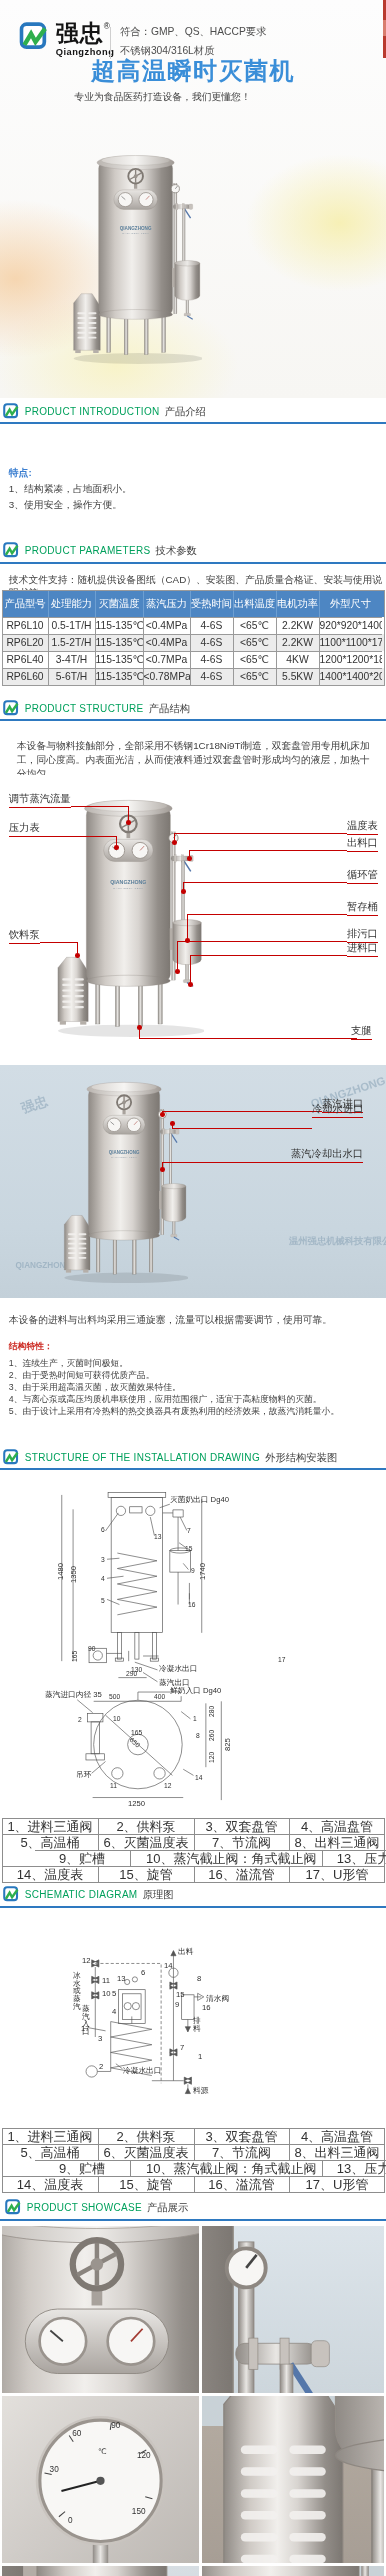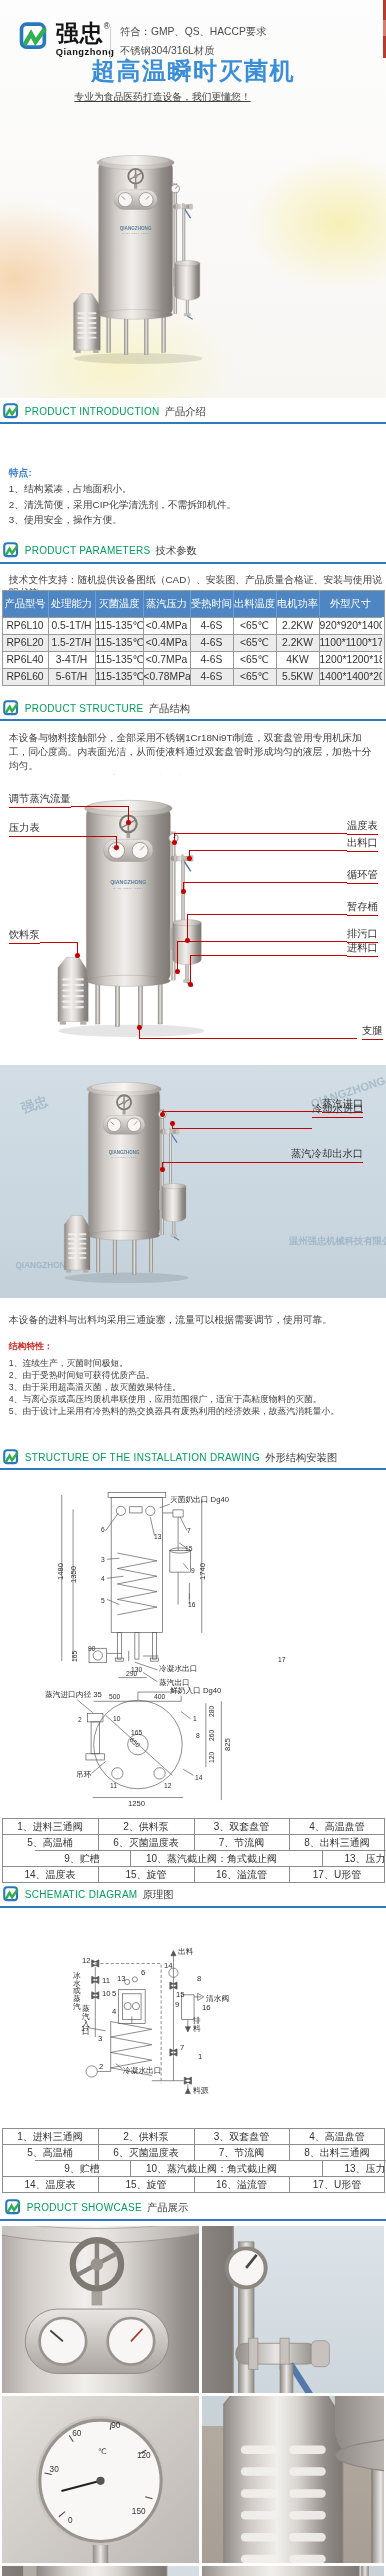--- a/index.html
+++ b/index.html
@@ -14,21 +14,21 @@
      radial-gradient(175px 103px at 30% 92%, rgba(248,242,190,.8), rgba(248,242,190,0) 70%),
      linear-gradient(180deg,#fdfdfd,#f7f6f3);}
   .corner-red{left:383px;top:0;width:3.1px;height:58px;background:linear-gradient(180deg,#b93a2e 0%,#b93a2e 34%,#d87d6e 34%,#d87d6e 62%,#b93a2e 62%);}
   .brandrow{left:18.5px;top:21.6px;display:flex;align-items:flex-start;}
   .brand-cn{font-size:23px;font-weight:bold;color:#141414;line-height:23px;letter-spacing:1px;}
   .brand-reg{font-size:8.2px;color:#141414;vertical-align:top;}
   .brand-en{font-size:9.3px;font-weight:bold;color:#141414;letter-spacing:0.5px;margin-top:2.1px;}
   .vdiv{left:110px;top:27px;width:1px;height:32px;background:#cfcfcf;}
   .claim{left:120px;font-size:10.3px;color:#4d4d4d;text-align:center;}
   .hero-title{left:0;top:55px;width:386px;text-align:center;font-size:24px;font-weight:bold;color:#3a8ed8;letter-spacing:1.5px;}
-  .hero-sub1{left:0;top:91px;width:325px;text-align:center;font-size:9.8px;color:#3f3f3f;text-decoration:underline;}
+  .hero-sub1{left:0;top:91px;width:325px;text-align:center;font-size:9.8px;color:#3f3f3f;}
   .hero-sub2{left:0;top:105px;width:386px;text-align:center;font-size:9.3px;color:#3f3f3f;}
   
   .sec-head{display:flex;align-items:center;gap:5.2px;}
   .sec-icon{width:16.5px;height:17.5px;}
   .sec-en{font-size:10px;color:#00a05c;letter-spacing:0.3px;}
   .sec-zh{font-size:10.3px;color:#3b3b3b;}
   .sec-line{left:0;width:386px;height:2.1px;background:#2e79c0;}
   
   .para{left:8.8px;width:369px;font-size:9.8px;line-height:15.5px;color:#424242;}
   .lead-blue{color:#3a8ed8;font-weight:bold;}
@@ -43,21 +43,21 @@
   .spec-h .cell{color:#ffffff;height:26px;line-height:26px;border-right:1px solid #6d9fd2;}
   .cell{font-size:10.3px;color:#333;text-align:center;overflow:hidden;white-space:nowrap;}
   .spec-d .cell{height:16px;line-height:16px;border-right:0.5px solid #9a9a9a;border-top:0.5px solid #9a9a9a;}
   .spec-d:nth-child(odd){background:#ececec;}
   .spec-d:nth-child(even){background:#ffffff;}
   .cell:last-child{border-right:none;}
   
   .parts{left:1.5px;width:383px;border:0.5px solid #8d8d8d;box-sizing:border-box;background:#fff;}
   .parts-row{display:grid;grid-template-columns:96px 96px 95px 95px;}
   .parts-row.r3{grid-template-columns:96px 192px 95px;padding-left:32px;}
-  .pcell{font-size:10px;color:#333;height:15px;line-height:15px;text-align:center;border-right:0.5px solid #8d8d8d;border-top:0.5px solid #8d8d8d;overflow:hidden;white-space:nowrap;}
+  .pcell{font-size:13px;color:#333;height:15px;line-height:15px;text-align:center;border-right:0.5px solid #8d8d8d;border-top:0.5px solid #8d8d8d;overflow:hidden;white-space:nowrap;}
   .parts-row .pcell:last-child{border-right:none;}
   .parts-row:first-child .pcell{border-top:none;}
   
   .photo{overflow:hidden;}
   .anno{position:absolute;font-size:10.3px;color:#333;border-bottom:1px solid #c40000;padding-bottom:1.5px;white-space:nowrap;line-height:12.4px;}
   .lh{position:absolute;height:1px;background:#c40000;}
   .lv{position:absolute;width:1px;background:#c40000;}
   .dot{position:absolute;width:4.6px;height:4.6px;border-radius:50%;background:#c40000;margin:-2.1px 0 0 -2.1px;}
   .bg-banner2{background:linear-gradient(180deg,#d2dde5 0%,#c9d6df 70%,#c3d0d9 100%);}
   .bg-metal{background:linear-gradient(135deg,#e3e0dc 0%,#cfcbc7 50%,#bdb8b3 100%);}
@@ -207,21 +207,20 @@
     <svg class="sec-icon" viewBox="0 0 40 42">
         <use href="#mark"></use>
       </svg>
     <span class="sec-en">PRODUCT INTRODUCTION</span>
     <span class="sec-zh">产品介绍</span>
   </div>
   <div class="abs sec-line" style="top:422px"></div>
   <div class="abs feat-title" style="top:467px">特点:</div>
   <div class="abs para" style="top:481px;line-height:15.7px">
     <div>1、结构紧凑，占地面积小。</div>
-    <div>2、清洗简便，采用CIP化学清洗剂，不需拆卸机件。</div>
     <div>3、使用安全，操作方便。</div>
   </div>
 
   <div class="abs sec-head" style="left:3.1px;top:542px">
     <svg class="sec-icon" viewBox="0 0 40 42">
         <use href="#mark"></use>
       </svg>
     <span class="sec-en">PRODUCT PARAMETERS</span>
     <span class="sec-zh">技术参数</span>
   </div>
@@ -283,21 +282,21 @@
 
   <div class="abs sec-head" style="left:3.1px;top:700px">
     <svg class="sec-icon" viewBox="0 0 40 42">
         <use href="#mark"></use>
       </svg>
     <span class="sec-en">PRODUCT STRUCTURE</span>
     <span class="sec-zh">产品结构</span>
   </div>
   <div class="abs sec-line" style="top:719px"></div>
   <div class="abs para" style="top:731px;line-height:14px">
-    <p style="margin:0">本设备与物料接触部分，全部采用不锈钢1Cr18Ni9Ti制造，双套盘管用专用机床加工，同心度高。内表面光洁，从而使液料通过双套盘管时形成均匀的液层，加热十分均匀。</p>
+    <p style="margin:8px">本设备与物料接触部分，全部采用不锈钢1Cr18Ni9Ti制造，双套盘管用专用机床加工，同心度高。内表面光洁，从而使液料通过双套盘管时形成均匀的液层，加热十分均匀。</p>
     <p style="margin:0">本设备的进料与出料均采用三通旋塞，流量可以根据需要调节，使用可靠。</p>
   </div>
 
   <div class="abs photo" style="left:0;top:775px;width:386px;height:286px;background:#fff">
     <svg class="abs" style="left:49px;top:5.2px" width="155" height="278" viewBox="0 0 500 900">
         <use href="#machine-sym"></use>
       </svg>
     <span class="anno" style="left:8.8px;top:18px">调节蒸汽流量</span>
     <div class="lh" style="left:71px;top:31px;width:58px"></div>
     <div class="lv" style="left:128px;top:31px;height:14px"></div>
@@ -327,21 +326,21 @@
     <div class="lv" style="left:187px;top:139px;height:25px"></div>
     <div class="dot" style="left:187px;top:165px"></div>
     <span class="anno" style="left:347px;top:153px">排污口</span>
     <div class="lh" style="left:177px;top:166px;width:170px"></div>
     <div class="lv" style="left:177px;top:166px;height:28px"></div>
     <div class="dot" style="left:177px;top:196px"></div>
     <span class="anno" style="left:347px;top:167px">进料口</span>
     <div class="lh" style="left:190px;top:180px;width:157px"></div>
     <div class="lv" style="left:190px;top:180px;height:27px"></div>
     <div class="dot" style="left:190px;top:209px"></div>
-    <span class="anno" style="left:362px;top:250px">支腿</span>
+    <span class="anno" style="left:351px;top:250px">支腿</span>
     <div class="lh" style="left:139px;top:263px;width:218px"></div>
     <div class="lv" style="left:139px;top:253px;height:9.8px"></div>
     <div class="dot" style="left:139px;top:252px"></div>
   </div>
 
   <div class="abs photo bg-banner2" style="left:0;top:1065px;width:386px;height:233px;">
     <span class="wm2" style="left:20.6px;top:31px;font-size:13.4px;transform:rotate(-18deg)">强忠</span>
     <span class="wm2" style="left:309px;top:20.6px;font-size:11.3px;transform:rotate(-18deg)">QIANGZHONG</span>
     <span class="wm2" style="left:289px;top:170px;font-size:9.3px">温州强忠机械科技有限公司</span>
     <span class="wm2" style="left:15.5px;top:196px;font-size:8.2px">QIANGZHONG</span>

